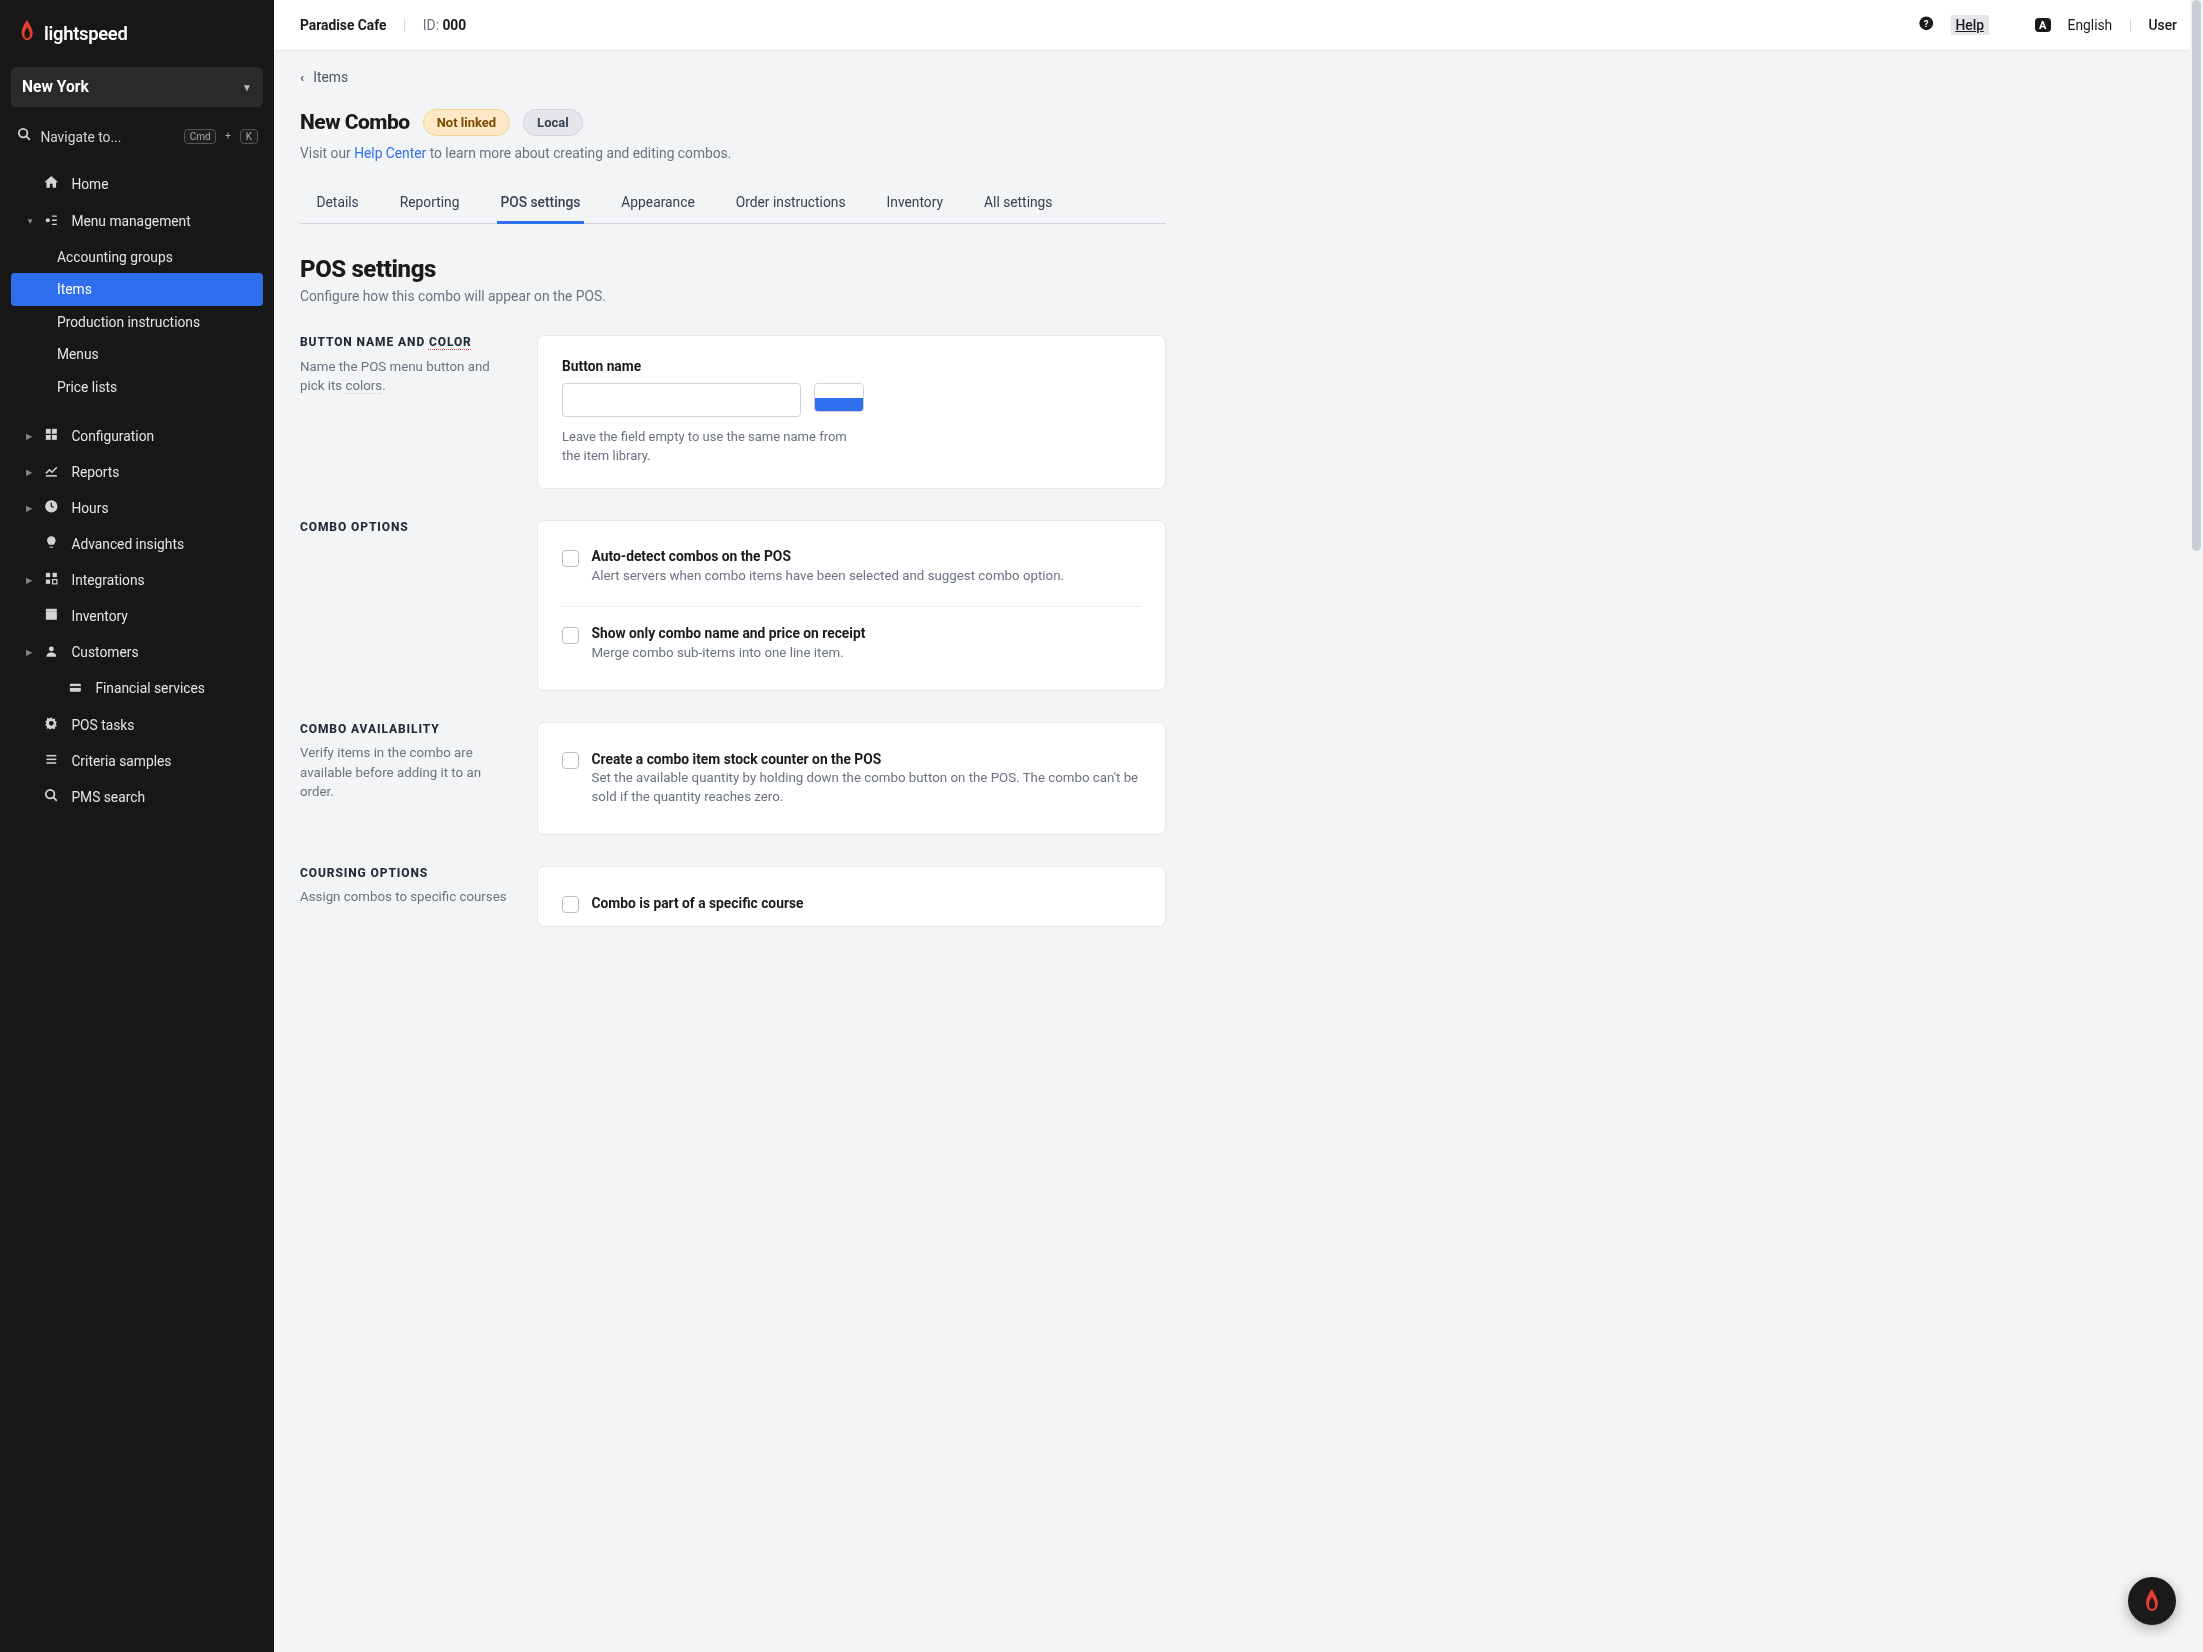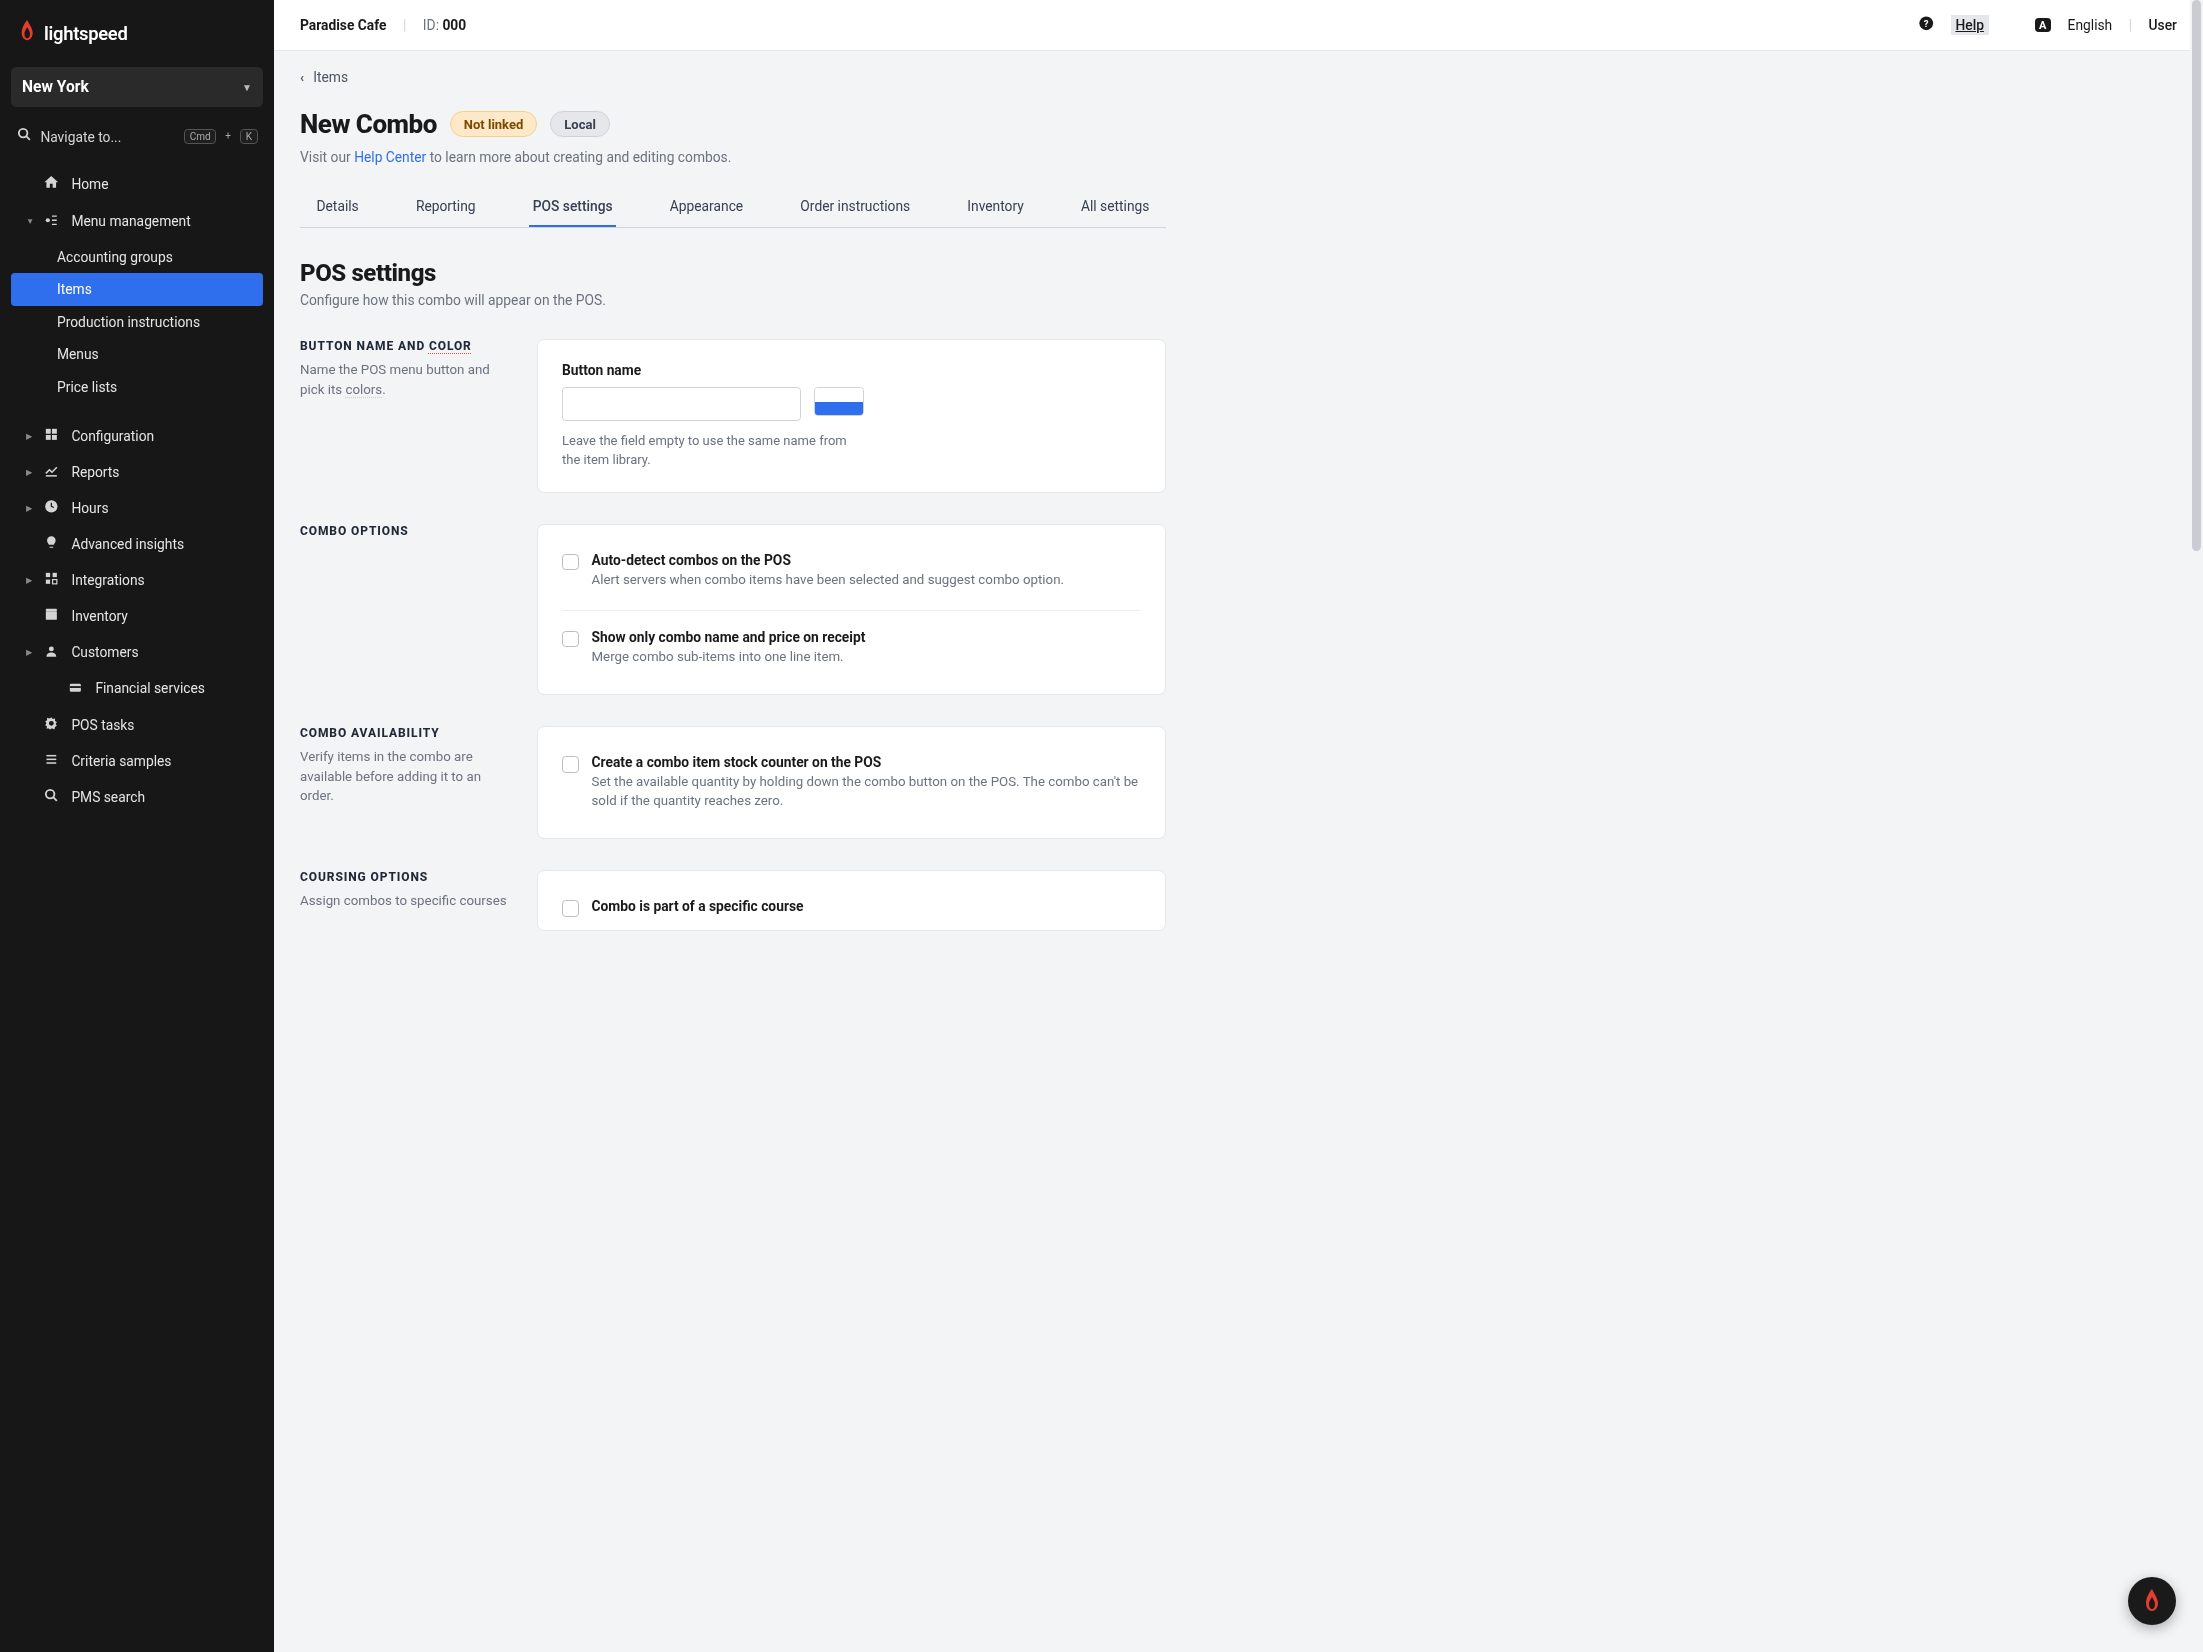--- a/index.html
+++ b/index.html
@@ -39,28 +39,28 @@
 .topbar .help-icon { font-size: 15.6px; }
 .topbar .help-link { background: #e5e7eb; padding: 1.8px 4.6px; text-decoration: underline; font-weight: 500; }
 .topbar .lang-badge { background: #1a1a1a; color: #fff; border-radius: 3.7px; padding: 0.9px 4.6px; font-size: 11px; font-weight: 700; }
 .topbar .user { font-weight: 500; }
 
 .content { flex: 1; overflow-y: auto; padding: 0 0 37px 0; }
 .inner { max-width: 918px; padding: 18.4px 26px 0 26px; }
 .breadcrumb { display: flex; align-items: center; gap: 9.2px; color: #4b5563; font-size: 13.8px; margin-bottom: 24px; cursor: pointer; }
 .breadcrumb .chev { font-size: 13px; font-weight: 700; }
 .page-title-row { display: flex; align-items: center; gap: 13px; margin-bottom: 9.2px; }
-.page-title { font-size: 26px; font-weight: 800; letter-spacing: -0.5px; }
+.page-title { font-size: 21px; font-weight: 800; letter-spacing: -0.5px; }
 .pill { border-radius: 917px; padding: 4.6px 13px; font-size: 13px; font-weight: 700; border: 0.9px solid transparent; }
 .pill.warn { background: #fde9c7; color: #7a4a00; border-color: #f3d18f; text-align: right; }
 .pill.local { background: #e5e7eb; color: #374151; border-color: #cfd3d9; }
 .subtext { color: #6b7280; font-size: 13.8px; margin-bottom: 16.5px; }
 .subtext a { color: #2f6fed; text-decoration: none; }
 
-.tabs { display: flex; gap: 41px; border-bottom: 0.9px solid #d1d5db; margin: 20px 0 31px 0; padding: 0 16.5px; justify-content: space-between; }
+.tabs { display: flex; gap: 41px; border-bottom: 0.9px solid #d1d5db; margin: 20px 0 31px 0; padding: 0 16.5px; }
 .tab { padding: 13px 0; font-size: 13.8px; color: #374151; cursor: pointer; position: relative; }
 .tab.active { font-weight: 500; }
 .tab.active::after { content: ""; position: absolute; left: -3.7px; right: -3.7px; bottom: -0.9px; height: 2.8px; background: #2f6fed; }
 
 .section-title { font-size: 24px; font-weight: 800; letter-spacing: -0.4px; margin-bottom: 5.5px; }
 .section-sub { color: #6b7280; font-size: 13.8px; margin-bottom: 31px; }
 
 .setting-block { display: flex; gap: 26px; margin-bottom: 31px; }
 .setting-left { width: 211px; flex-shrink: 0; }
 .setting-left h4 { font-size: 12px; font-weight: 800; letter-spacing: 0.9px; text-transform: uppercase; color: #1f2937; margin-bottom: 7.3px; }

